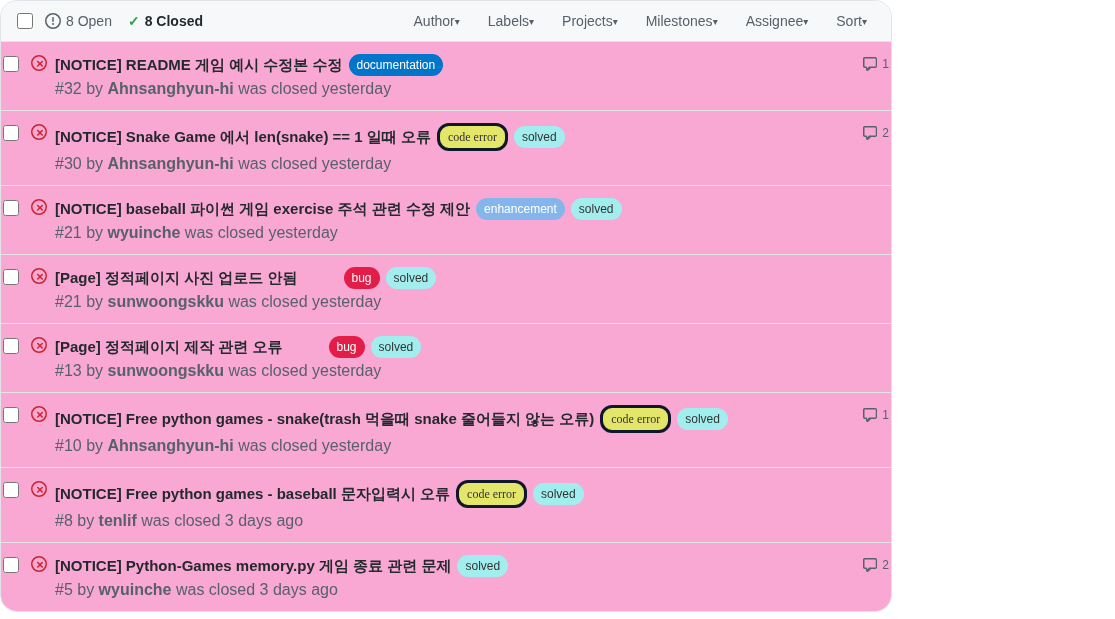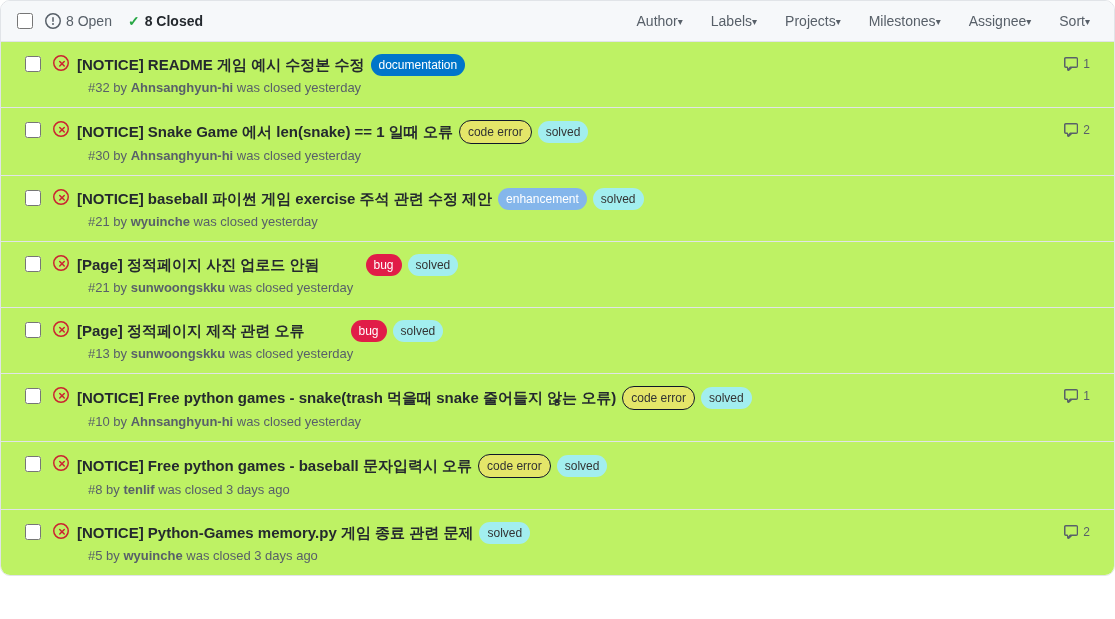--- a/index.html
+++ b/index.html
@@ -3,23 +3,23 @@
   <meta charset="utf-8">
   <style>
     * { box-sizing: border-box; margin: 0; padding: 0; }
     body {
       font-family: -apple-system, BlinkMacSystemFont, 'Segoe UI', Helvetica, Arial, sans-serif;
       font-size: 14px;
       color: #24292e;
       background: #fff;
     }
     .container {
-      width: 1115px;
+      width: 892px;
       border: 1px solid #e1e4e8;
-      border-radius: 10px;
+      border-radius: 17px;
       overflow: hidden;
     }
     .toolbar {
       display: flex;
       align-items: center;
       padding: 8px 16px;
       background: #f6f8fa;
       border-bottom: 1px solid #e1e4e8;
       gap: 0;
     }
@@ -66,23 +66,23 @@
       background: none;
       border: none;
       padding: 4px 8px;
     }
     .chevron {
       font-size: 10px;
     }
     .issue-row {
       display: flex;
       align-items: flex-start;
-      padding: 12px 24px;
+      padding: 12px 2px;
       border-bottom: 1px solid #e1e4e8;
-      background: #bef264;
+      background: #f9a8d4;
     }
     .issue-row:last-child { border-bottom: none; }
     .row-checkbox {
       width: 16px;
       height: 16px;
       margin-right: 12px;
       margin-top: 2px;
       cursor: pointer;
       flex-shrink: 0;
     }
@@ -103,40 +103,39 @@
       gap: 6px;
       margin-bottom: 4px;
     }
     .issue-title {
       font-size: 15px;
       font-weight: 600;
       color: #24292e;
       cursor: pointer;
     }
     .issue-meta {
-      font-size: 13px;
-      color: #586069;
-      margin-left: 11px;
+      font-size: 16px;
+      color: #586069;
     }
     .issue-meta a {
       color: #586069;
       text-decoration: none;
       font-weight: 600;
     }
     .label {
       display: inline-flex;
       align-items: center;
       padding: 2px 8px;
       border-radius: 12px;
       font-size: 12px;
       font-weight: 500;
       line-height: 18px;
     }
     .label-documentation { background: #0075ca; color: #fff; text-align: right; }
-    .label-code-error { background: #e4e669; color: #333; border: 1px solid #0f172a; }
+    .label-code-error { background: #e4e669; color: #333; border: 3px solid #0f172a; font-family: Liberation Serif, serif; }
     .label-solved { background: #a2eeef; color: #333; }
     .label-enhancement2 { background: #84b6eb; color: #fff; }
     .label-bug { background: #e11d48; color: #fff; margin-left: 40px; }
     .comment-count {
       display: flex;
       align-items: center;
       gap: 4px;
       font-size: 12px;
       color: #586069;
       margin-left: auto;

